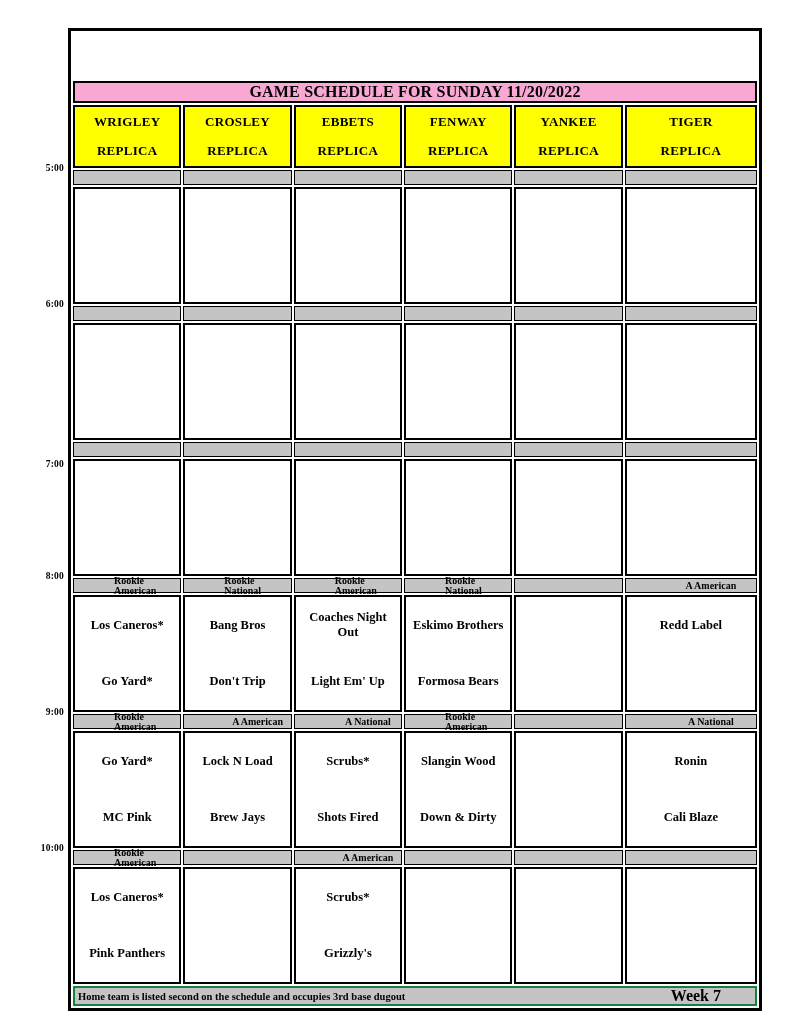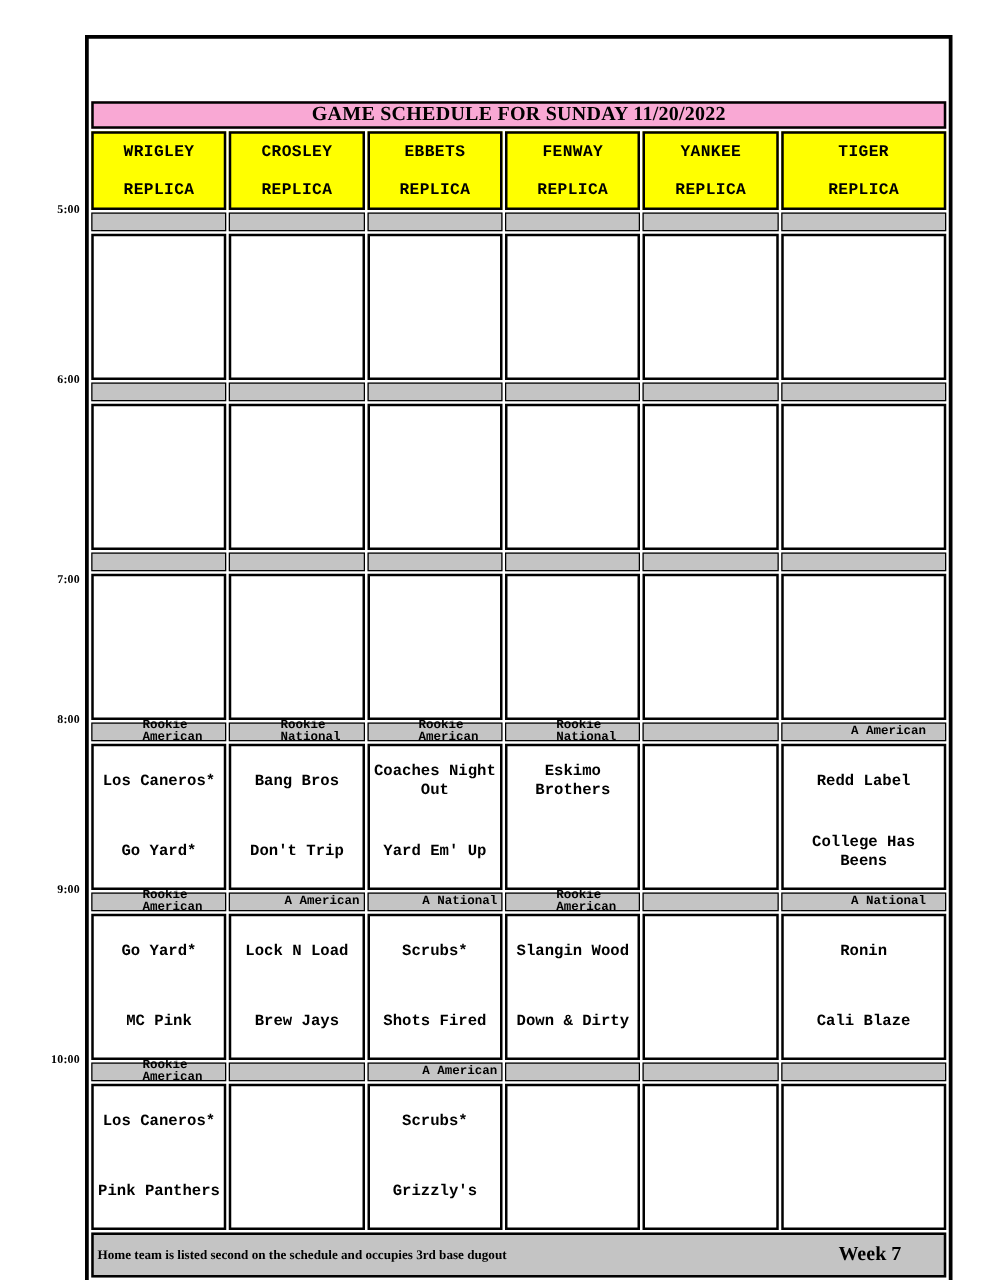--- a/index.html
+++ b/index.html
@@ -54,21 +54,20 @@
     font-size: 16px;
     letter-spacing: 0.2px;
     margin-bottom: 2px;
     margin-top: 48px;
   }
   .grid {
     display: grid;
     grid-template-columns: repeat(5, 1fr) 1.22fr;
     grid-template-rows: 63px repeat(6, 15px 117px);
     gap: 2px;
-    font-family: Liberation Mono, monospace;
   }
   .hcell {
     background: #ffff00;
     border: 2px solid #000;
     display: grid;
     grid-template-rows: 1fr 1fr;
     font-size: 13px;
     letter-spacing: 0.3px;
   }
   .hcell > div {
@@ -96,23 +95,23 @@
     display: flex;
     align-items: center;
     justify-content: center;
     text-align: center;
     font-size: 12.5px;
     line-height: 1.2;
     padding: 0 2px;
   }
   .footer-bar {
     margin-top: 2px;
-    height: 36px;
+    height: 20px;
     background: #c4c4c4;
-    border: 2px solid #000000;
+    border: 2px solid #15803d;
     display: flex;
     align-items: center;
     justify-content: space-between;
     font-size: 10.5px;
   }
   .footer-note { padding-left: 3px; }
   .week-label  { padding-right: 34px; font-size: 16px; }
 </style>
 </head>
 <body>
@@ -250,32 +249,32 @@
       <div class="gamecell">
         <div class="team">Los Caneros*</div>
         <div class="team">Go Yard*</div>
       </div>
       <div class="gamecell">
         <div class="team">Bang Bros</div>
         <div class="team">Don't Trip</div>
       </div>
       <div class="gamecell">
         <div class="team">Coaches Night Out</div>
-        <div class="team">Yard Em' Up</div>
+        <div class="team">Light Em' Up</div>
       </div>
       <div class="gamecell">
         <div class="team">Eskimo Brothers</div>
+        <div class="team">Formosa Bears</div>
       </div>
       <div class="gamecell">
         <div class="team"></div>
         <div class="team"></div>
       </div>
       <div class="gamecell">
         <div class="team">Redd Label</div>
-        <div class="team">College Has Beens</div>
       </div>
       <div class="divcell">Rookie American</div>
       <div class="divcell">A American</div>
       <div class="divcell">A National</div>
       <div class="divcell">Rookie American</div>
       <div class="divcell"></div>
       <div class="divcell">A National</div>
       <div class="gamecell">
         <div class="team">Go Yard*</div>
         <div class="team">MC Pink</div>

